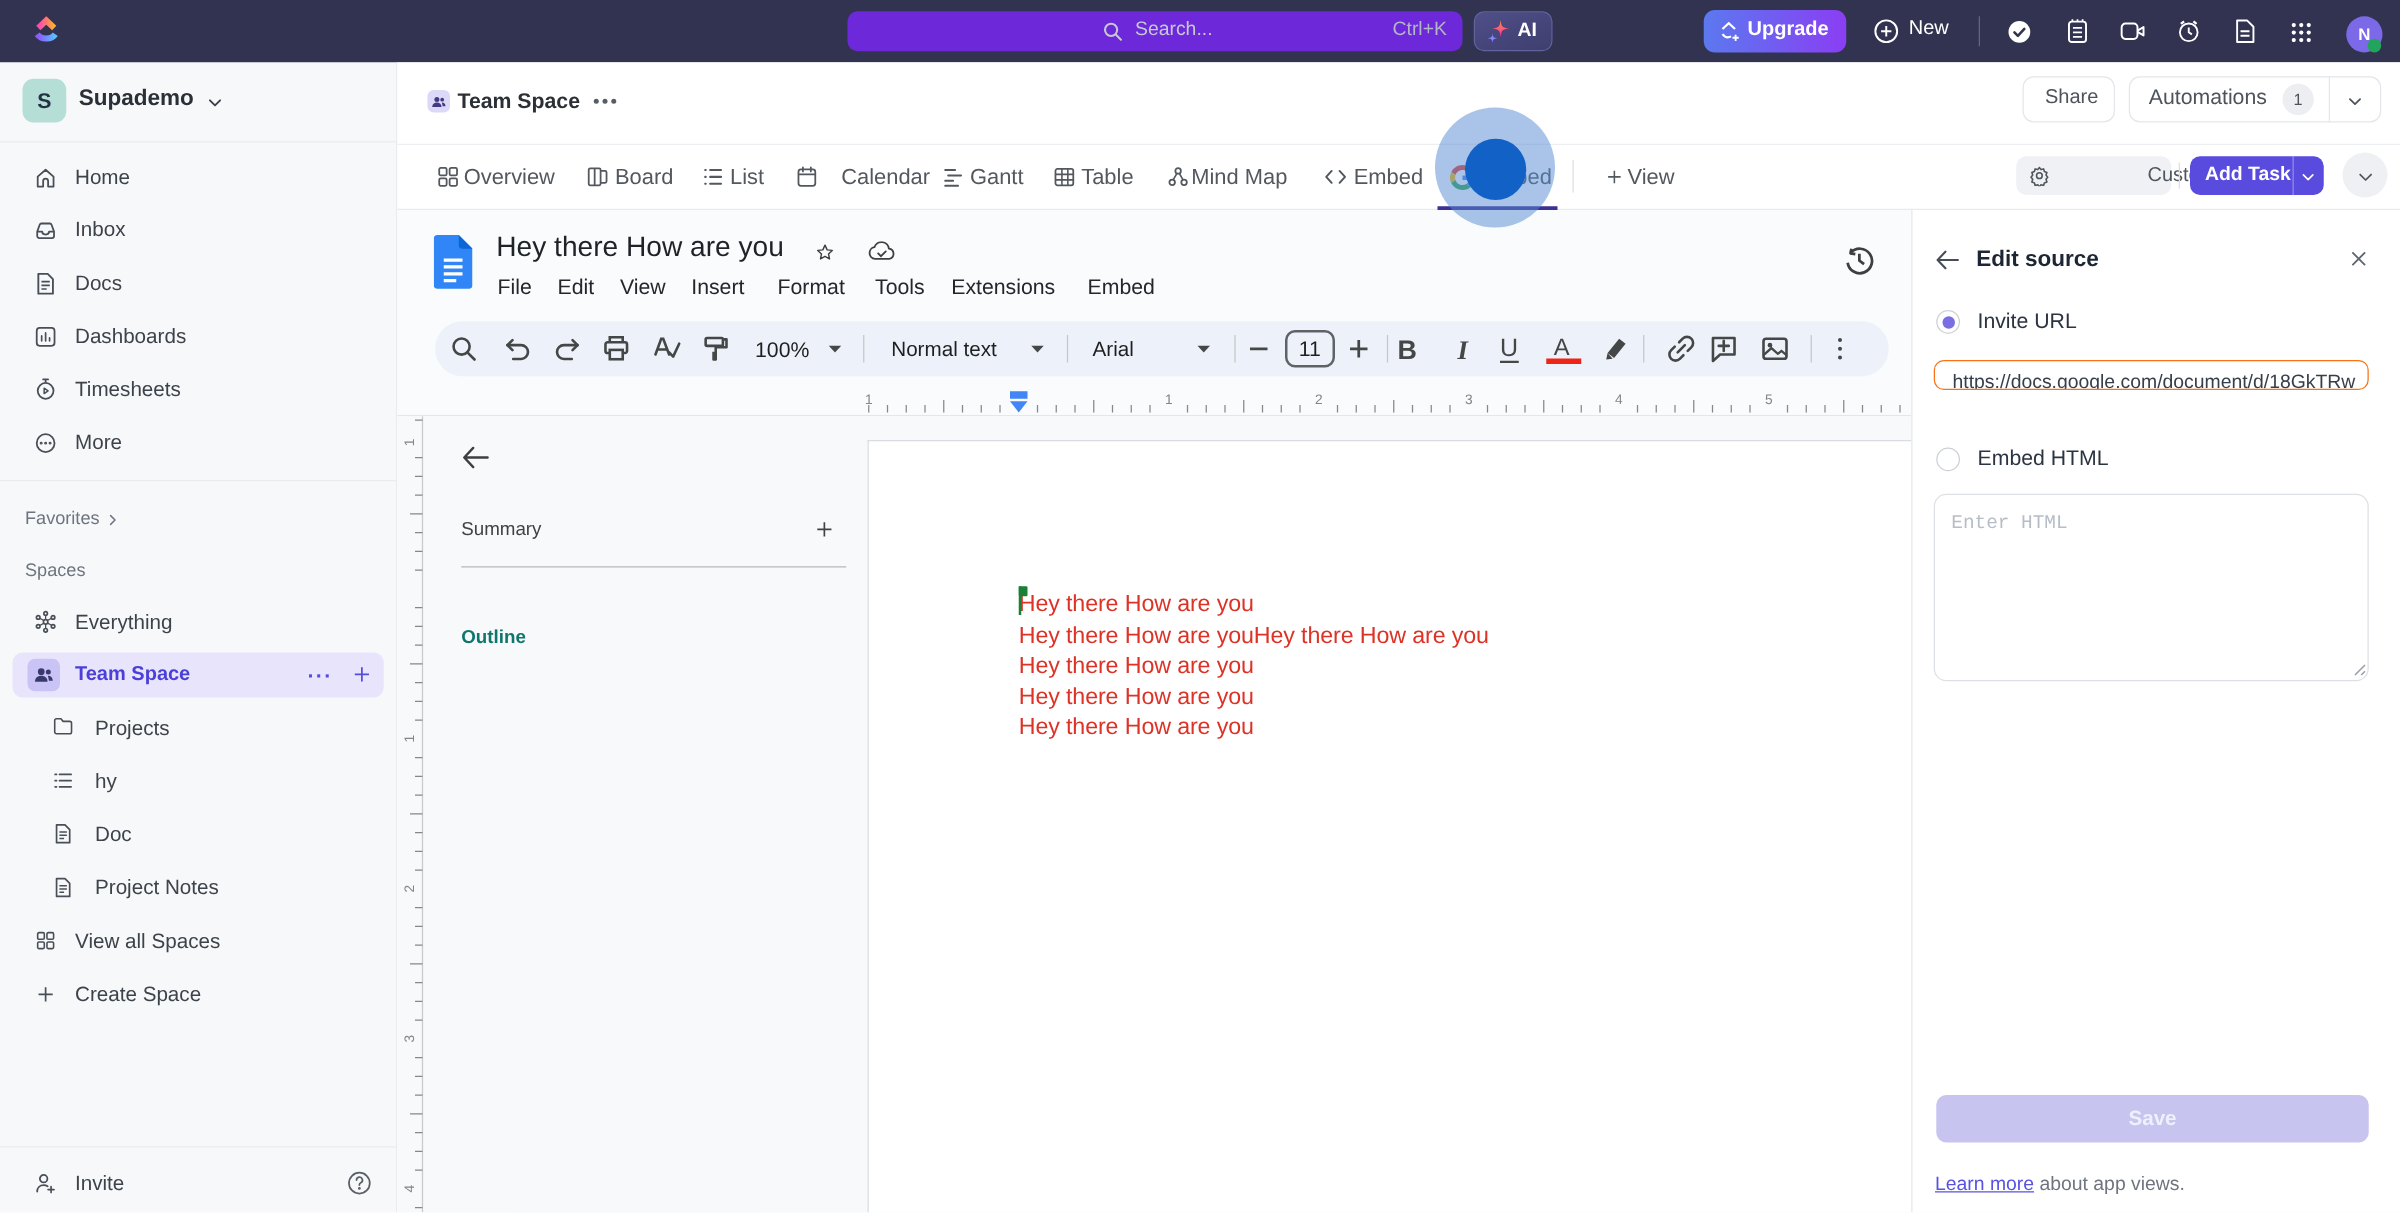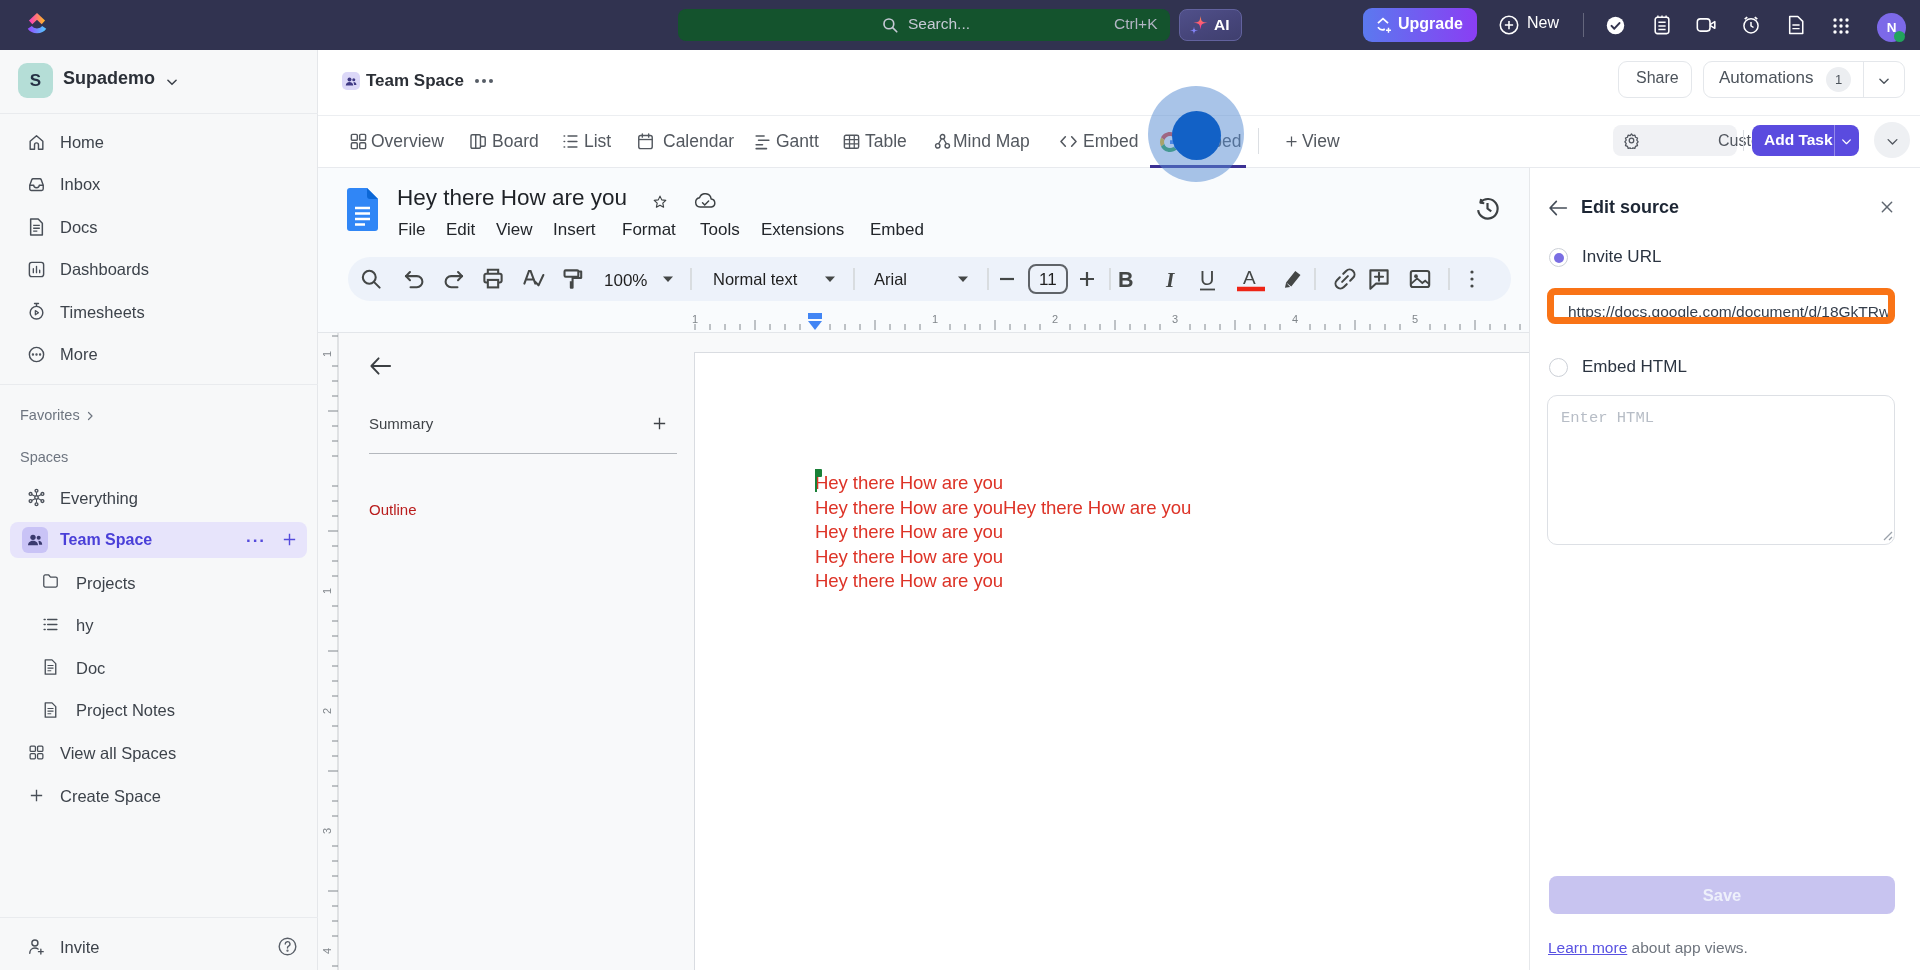--- a/index.html
+++ b/index.html
@@ -1,21 +1,21 @@
 <!DOCTYPE html>
 <html><head>
 <meta charset="utf-8">
 <style>
   * { margin:0; padding:0; box-sizing:border-box; }
   html,body { width:1920px; height:970px; overflow:hidden; font-family:"Liberation Sans", sans-serif; }
   .abs { position:absolute; }
   body { position:relative; background:#fff; }
   
   #topbar { position:absolute; left:0; top:0; width:1920px; height:50px; background:#313350; }
-  #searchbar { position:absolute; left:678px; top:9px; width:492px; height:32px; background:#14532d; border-radius:8px; color:#b9bcc9; }
+  #searchbar { position:absolute; left:678px; top:9px; width:492px; height:32px; background:#6d28d9; border-radius:8px; color:#b9bcc9; }
   #aibtn { position:absolute; left:1179px; top:9px; width:63px; height:32px; border-radius:8px; background:linear-gradient(160deg,#50508a 0%,#46457a 55%,#3f3f6e 100%); border:1px solid #62629e; }
   #upgradebtn { position:absolute; left:1363px; top:8px; width:114px; height:34px; border-radius:9px; background:linear-gradient(90deg,#5b79ef,#8a3ef3); color:#fff; font-weight:bold; font-size:16px; }
   
   #sidebar { position:absolute; left:0; top:50px; width:318px; height:920px; background:#f7f8f9; border-right:1px solid #e5e7ea; }
   .sbtext { position:absolute; left:60px; font-size:16.5px; color:#3d434b; }
   
   #main { position:absolute; left:318px; top:50px; width:1602px; height:920px; background:#fff; }
   
   #docs { position:absolute; left:0px; top:118px; width:1211px; height:802px; background:#f9fbfd; }
   #panel { position:absolute; left:1211px; top:118px; width:391px; height:802px; background:#fff; border-left:1px solid #e6e8eb; }
@@ -287,21 +287,21 @@
     <span class="abs tabtx" style="left:174px">Board</span>
     <svg class="abs tabico" style="left:243px" viewBox="0 0 24 24" stroke-linecap="round">
         <path d="M4 5 h.5 M4 12 h.5 M4 19 h.5 M9 5 h11 M9 12 h11 M9 19 h11" stroke-width="2.1"></path>
       </svg>
     <span class="abs tabtx" style="left:266px">List</span>
     <svg class="abs tabico" style="left:318px" viewBox="0 0 24 24">
         <rect x="3.5" y="4.5" width="17" height="16.5" rx="2.5"></rect>
         <path d="M3.5 9.5 h17" stroke-width="1.7"></path>
         <path d="M8 2.5 v4 M16 2.5 v4" stroke-linecap="round"></path>
       </svg>
-    <span class="abs tabtx" style="left:345px">Calendar</span>
+    <span class="abs tabtx" style="left:355px">Calendar</span>
     <svg class="abs tabico" style="left:435px" viewBox="0 0 24 24" stroke-linecap="round">
         <path d="M4 5 h10 M7 10.5 h13 M4 16 h8 M4 21 h13" stroke-width="2"></path>
       </svg>
     <span class="abs tabtx" style="left:458px">Gantt</span>
     <svg class="abs tabico" style="left:524px" viewBox="0 0 24 24">
         <rect x="3" y="4" width="18" height="16.5" rx="2"></rect>
         <path d="M3 9.5 h18 M3 15 h18 M9.5 4 v16.5 M15.5 4 v16.5" stroke-width="1.6"></path>
       </svg>
     <span class="abs tabtx" style="left:547px">Table</span>
     <svg class="abs tabico" style="left:615px" viewBox="0 0 24 24">
@@ -560,42 +560,42 @@
     <div class="abs" style="left:376px;top:184px;width:835px;height:618px;background:#fff;border-left:1px solid #d9dce1;border-top:1px solid #d9dce1"></div>
 
     <svg class="abs" style="left:51px;top:188px" width="23" height="20" viewBox="0 0 24 20" fill="none" stroke="#3c4043" stroke-width="2" stroke-linecap="round" stroke-linejoin="round">
         <path d="M10 2 L2.5 10 L10 18 M3 10 H22"></path>
       </svg>
     <span class="abs" style="left:51px;top:247px;font-size:15px;font-weight:500;color:#3f4347">Summary</span>
     <svg class="abs" style="left:333px;top:247px" width="17" height="17" viewBox="0 0 24 24" fill="none" stroke="#3f4347" stroke-width="1.9">
         <path d="M12 4 v16 M4 12 h16"></path>
       </svg>
     <div class="abs" style="left:51px;top:285px;width:308px;height:1px;background:#b4b8bd"></div>
-    <span class="abs" style="left:51px;top:333px;font-size:15px;font-weight:400;color:#b91c1c">Outline</span>
+    <span class="abs" style="left:51px;top:333px;font-size:15px;font-weight:700;color:#0f766e">Outline</span>
 
     <div class="abs" style="left:497px;top:303px;font-size:18.6px;line-height:24.6px;color:#dd3327;white-space:nowrap;letter-spacing:-0.1px">Hey there How are you<br>Hey there How are youHey there How are you<br>Hey there How are you<br>Hey there How are you<br>Hey there How are you</div>
 
     <div class="abs" style="left:497px;top:301px;width:1.8px;height:23px;background:#1a8038"></div>
     <div class="abs" style="left:497px;top:301px;width:7px;height:8px;background:#1a8038;border-radius:1px"></div>
   </div>
 
   <div class="abs" style="left:830px;top:36px;width:96px;height:96px;border-radius:50%;background:rgba(83,137,209,0.5);z-index:50"></div>
   <div class="abs" style="left:853.5px;top:60.5px;width:49px;height:49px;border-radius:50%;background:#1261c6;z-index:51"></div>
   <div id="panel">
     <svg class="abs" style="left:18px;top:31px" width="20" height="18" viewBox="0 0 24 20" fill="none" stroke="#454d58" stroke-width="2" stroke-linecap="round" stroke-linejoin="round">
         <path d="M10 2 L2.5 10 L10 18 M3 10 H22"></path>
       </svg>
     <span class="abs" style="left:51px;top:29px;font-size:18px;font-weight:bold;color:#1d2634">Edit source</span>
     <svg class="abs" style="left:349px;top:31px" width="16" height="16" viewBox="0 0 24 24" fill="none" stroke="#5f6670" stroke-width="2.2" stroke-linecap="round">
         <path d="M5 5 L19 19 M19 5 L5 19"></path>
       </svg>
     <div class="abs" style="left:19px;top:80px;width:19px;height:19px;border-radius:50%;border:1.5px solid #ccd0d7;background:#fff"></div>
     <div class="abs" style="left:23.5px;top:84.5px;width:10px;height:10px;border-radius:50%;background:#7a6ee3"></div>
     <span class="abs" style="left:52px;top:79px;font-size:17px;color:#2b3441">Invite URL</span>
-    <div class="abs" style="left:17px;top:120px;width:348px;height:36px;border:7px solid #f97316;border-radius:8px;background:#fff;overflow:hidden">
+    <div class="abs" style="left:17px;top:120px;width:348px;height:24px;border:1px solid #f97316;border-radius:8px;background:#fff;overflow:hidden">
       <span class="abs" style="left:14px;top:8px;font-size:15.5px;color:#353e4b;white-space:nowrap">https://docs.google.com/document/d/18GkTRw</span>
     </div>
     <div class="abs" style="left:19px;top:190px;width:19px;height:19px;border-radius:50%;border:1.5px solid #ccd0d7;background:#fff"></div>
     <span class="abs" style="left:52px;top:189px;font-size:17px;color:#2b3441">Embed HTML</span>
     <div class="abs" style="left:17px;top:227px;width:348px;height:150px;border:1px solid #dde0e5;border-radius:10px;background:#fff"></div>
     <span class="abs" style="left:31px;top:241px;font-size:15.5px;color:#b7bdc6;font-family:'Liberation Mono',monospace">Enter HTML</span>
     <svg class="abs" style="left:351px;top:361px" width="12" height="12" viewBox="0 0 12 12" stroke="#9aa1aa" stroke-width="1.3">
         <path d="M11 3 L3 11 M11 8 L8 11"></path>
       </svg>
     <div class="abs" style="left:19px;top:708px;width:346px;height:38px;border-radius:8px;background:#c8c4f0;text-align:center;font-size:16.5px;font-weight:600;color:#eef0fb;line-height:38px">Save</div>

